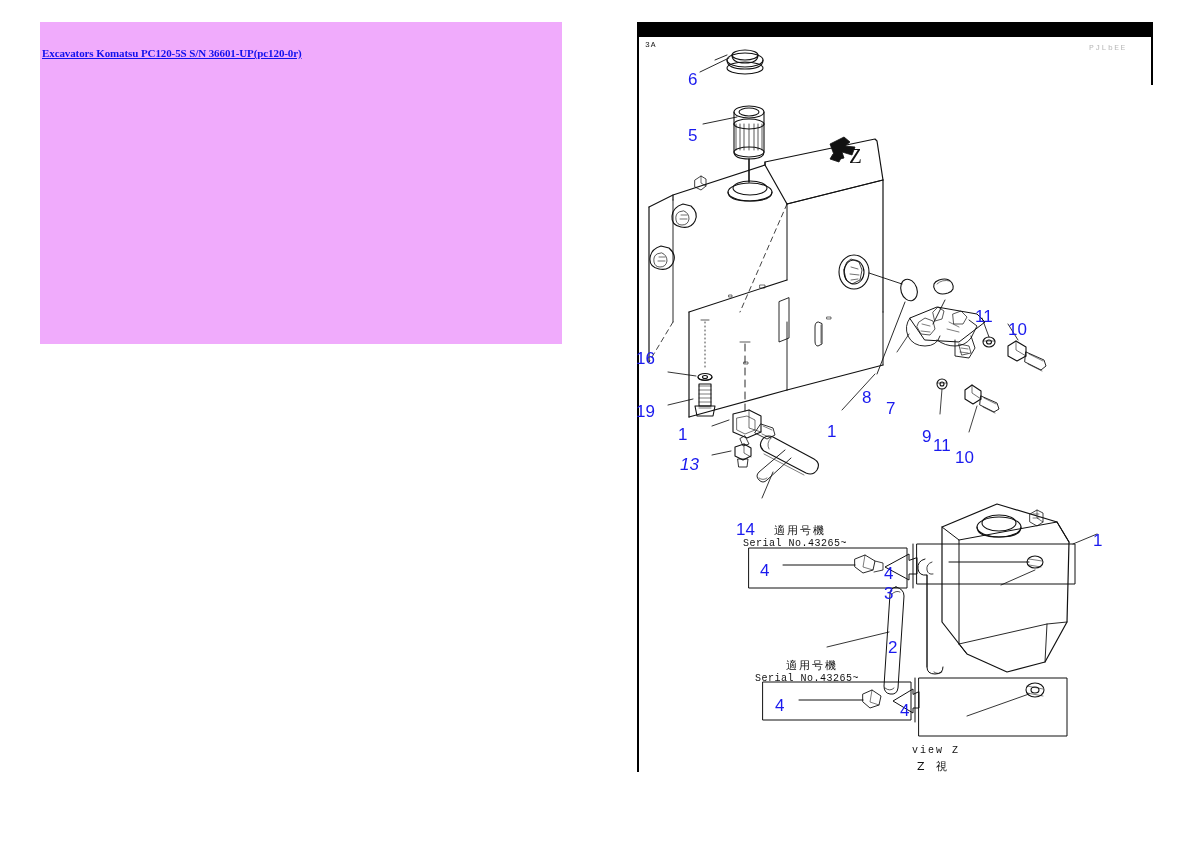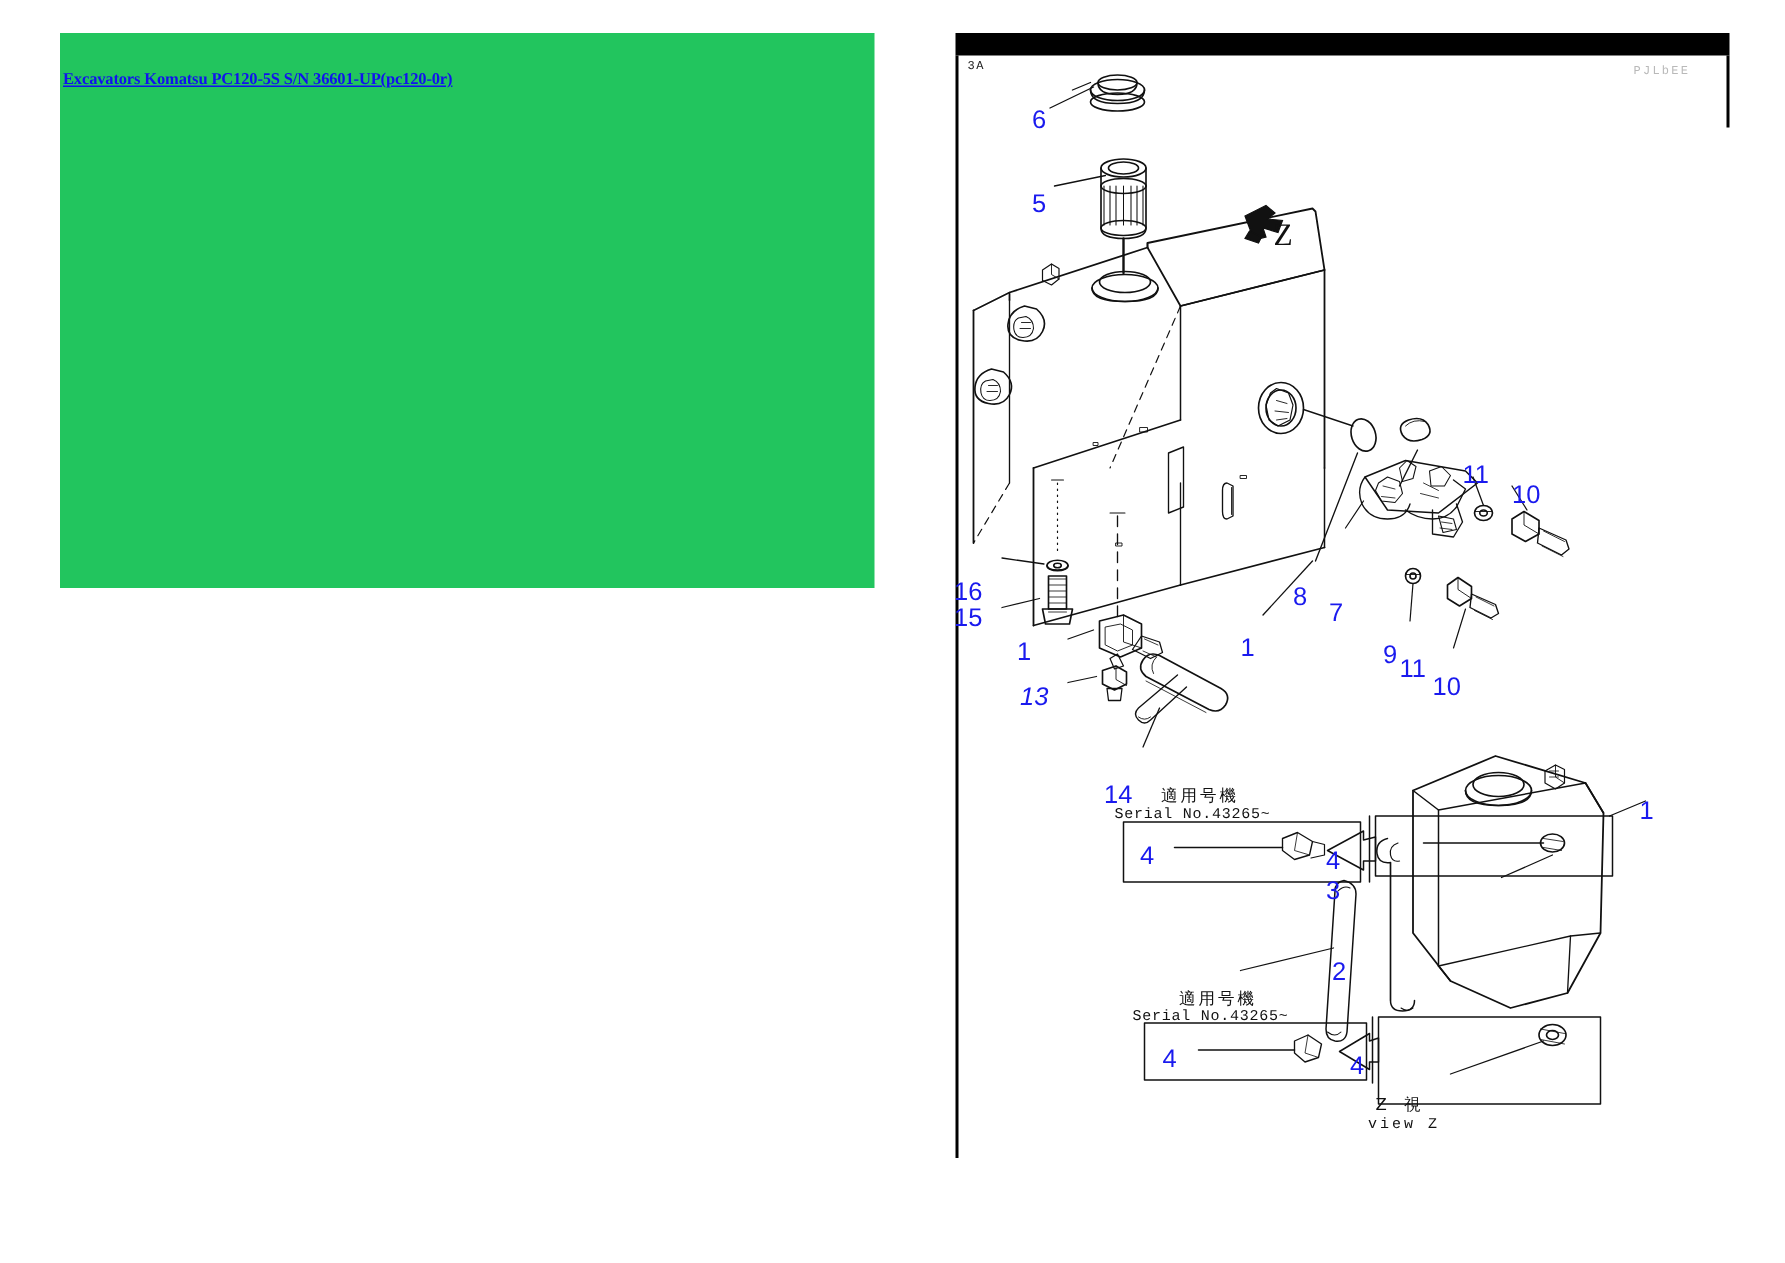--- a/index.html
+++ b/index.html
@@ -17,23 +17,22 @@
     height: 842px;
     background: #ffffff;
   }
 
   
   #left-panel {
     position: absolute;
     left: 40px;
     top: 22px;
     width: 522px;
-    height: 370px;
-    background: #22c55e;
-    padding-left: 21px;
+    height: 322px;
+    background: #f0abfc;
   }
   #catalog-link {
     position: absolute;
     left: 2px;
     top: 25px;
     color: #1111ee;
     font-family: "Liberation Serif", serif;
     font-weight: bold;
     font-size: 11px;
     letter-spacing: -0.1px;
@@ -134,20 +133,21 @@
     color: #111111;
     white-space: nowrap;
     letter-spacing: 0.5px;
   }
   .viewz-jp {
     position: absolute;
     font-family: "DejaVu Sans", sans-serif;
     font-size: 11px;
     color: #111111;
     letter-spacing: 4px;
+    margin-top: 30px;
   }
   .viewz-en {
     position: absolute;
     font-family: "Liberation Mono", monospace;
     font-size: 10px;
     color: #111111;
     letter-spacing: 2px;
   }
   .z-mark {
     position: absolute;
@@ -435,22 +435,22 @@
         <path d="M193 122 l14 -7 l6 5 l-5 4 l10 1 l-3 8 l-10 -3 l2 6 l-8 2 Z"></path>
         <path d="M196 132 l8 4 l-2 4 l-9 -3 Z"></path>
       </g>
     </svg>
 
     <div class="z-mark" style="left:212px; top:122px;">Z</div>
 
 
     <div class="callout" style="left:51px;  top:48px;">6</div>
     <div class="callout" style="left:51px;  top:104px;">5</div>
-    <div class="callout" style="left:-1px;  top:363px;">16</div>
-    <div class="callout" style="left:-1px;  top:380px;">15</div>
+    <div class="callout" style="left:-1px;  top:327px;">16</div>
+    <div class="callout" style="left:-1px;  top:380px;">19</div>
     <div class="callout" style="left:41px;  top:403px;">1</div>
     <div class="callout" style="left:43px;  top:433px;font-style:italic;">13</div>
     <div class="callout" style="left:99px;  top:498px;">14</div>
     <div class="callout" style="left:190px; top:400px;">1</div>
     <div class="callout" style="left:225px; top:366px;">8</div>
     <div class="callout" style="left:249px; top:377px;">7</div>
     <div class="callout" style="left:285px; top:405px;">9</div>
     <div class="callout" style="left:338px; top:285px;">11</div>
     <div class="callout" style="left:371px; top:298px;">10</div>
     <div class="callout" style="left:296px; top:414px;">11</div>

